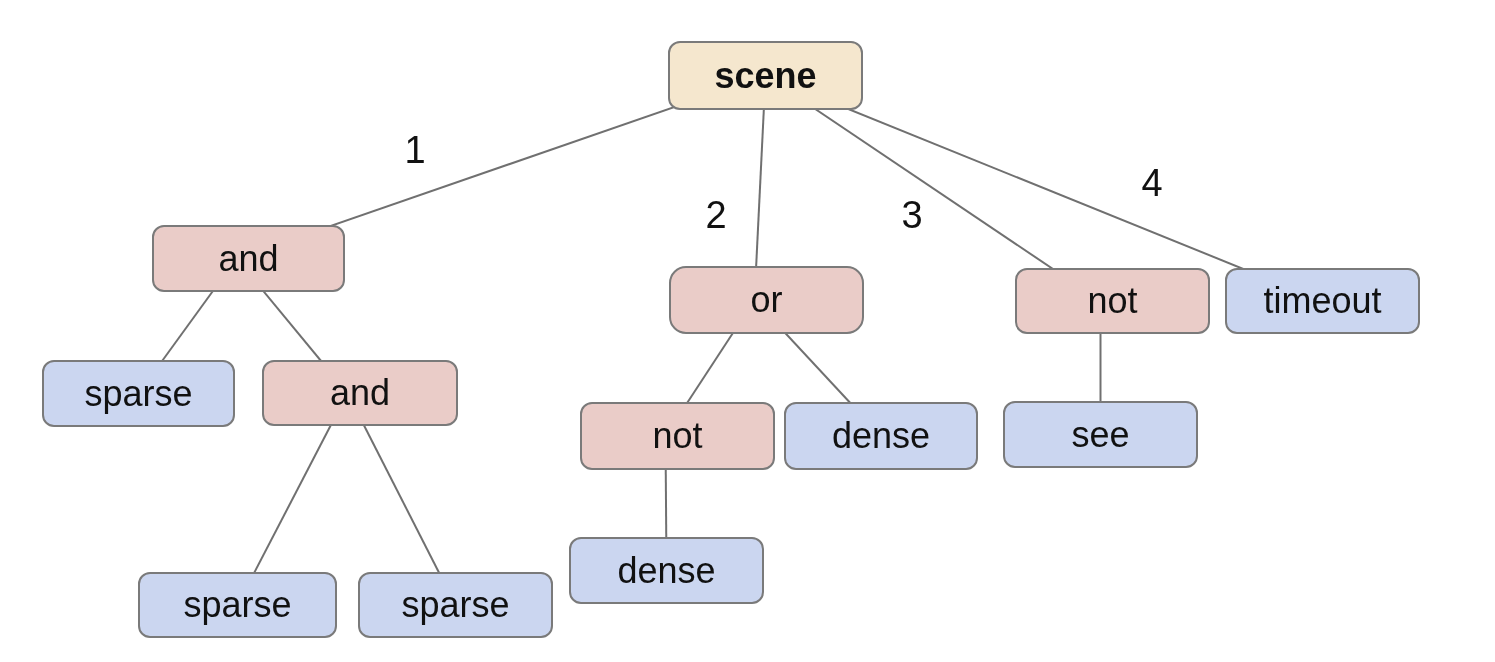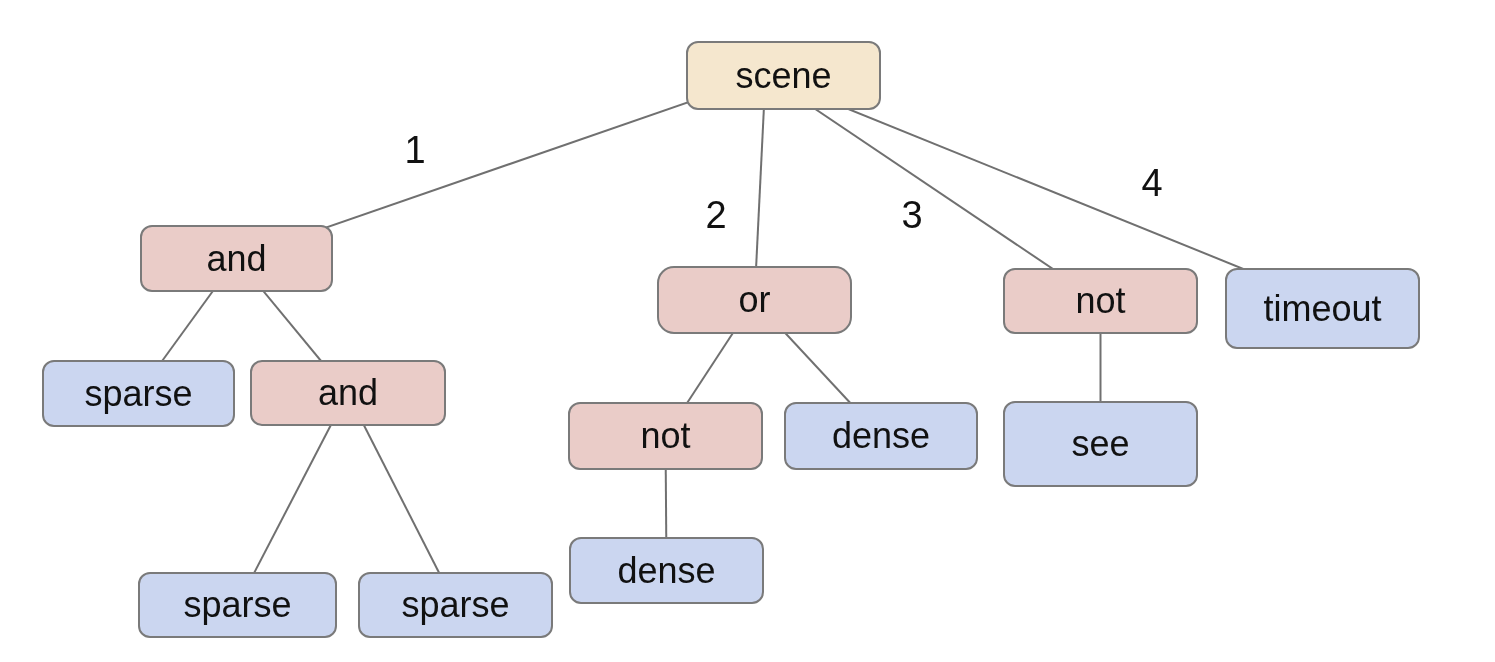--- a/index.html
+++ b/index.html
@@ -16,40 +16,40 @@
     position:absolute;
     display:flex;align-items:center;justify-content:center;
     border:2px solid var(--node-border,#7a7a7a);
     border-radius:12px;
     font-size:36px;
     color:var(--text,#111111);
     box-sizing:border-box;
     line-height:1;
   }
   .node.root{background:var(--root-fill,#f5e7ce);}
-  .node.operator{background:var(--operator-fill,#eaccc8);}
+  .node.operator{background:var(--operator-fill,#eaccc8);margin-left:12px;}
   .node.leaf{background:var(--leaf-fill,#cbd6f0);}
   .edge-label{
     position:absolute;
     transform:translate(-50%,-50%);
     font-size:38px;
     color:var(--text,#111111);
     line-height:1;
   }
   
-  .pos-scene    {left:686px; top:41px;  width:195px; height:69px;}
+  .pos-scene    {left:668px; top:41px;  width:195px; height:69px;font-weight:bold;}
   .pos-and1     {left:140px; top:225px; width:193px; height:67px;}
   .pos-or1      {left:657px; top:266px; width:195px; height:68px;border-radius:17px;}
   .pos-not-scene{left:1003px;top:268px; width:195px; height:66px;}
-  .pos-timeout  {left:1225px;top:268px; width:195px; height:81px;}
+  .pos-timeout  {left:1225px;top:268px; width:195px; height:66px;}
   .pos-sparse-a {left:42px;  top:360px; width:193px; height:67px;}
   .pos-and2     {left:250px; top:360px; width:196px; height:66px;}
   .pos-not-or   {left:568px; top:402px; width:195px; height:68px;}
   .pos-dense-or {left:784px; top:402px; width:194px; height:68px;}
-  .pos-see      {left:1003px;top:401px; width:195px; height:86px;}
+  .pos-see      {left:1003px;top:401px; width:195px; height:67px;}
   .pos-dense-not{left:569px; top:537px; width:195px; height:67px;}
   .pos-sparse-b {left:138px; top:572px; width:199px; height:66px;}
   .pos-sparse-c {left:358px; top:572px; width:195px; height:66px;}
   
   .pos-el1{left:415px; top:150px;}
   .pos-el2{left:716px; top:215px;}
   .pos-el3{left:912px; top:215px;}
   .pos-el4{left:1152px;top:183px;}
 </style>
 </head>

